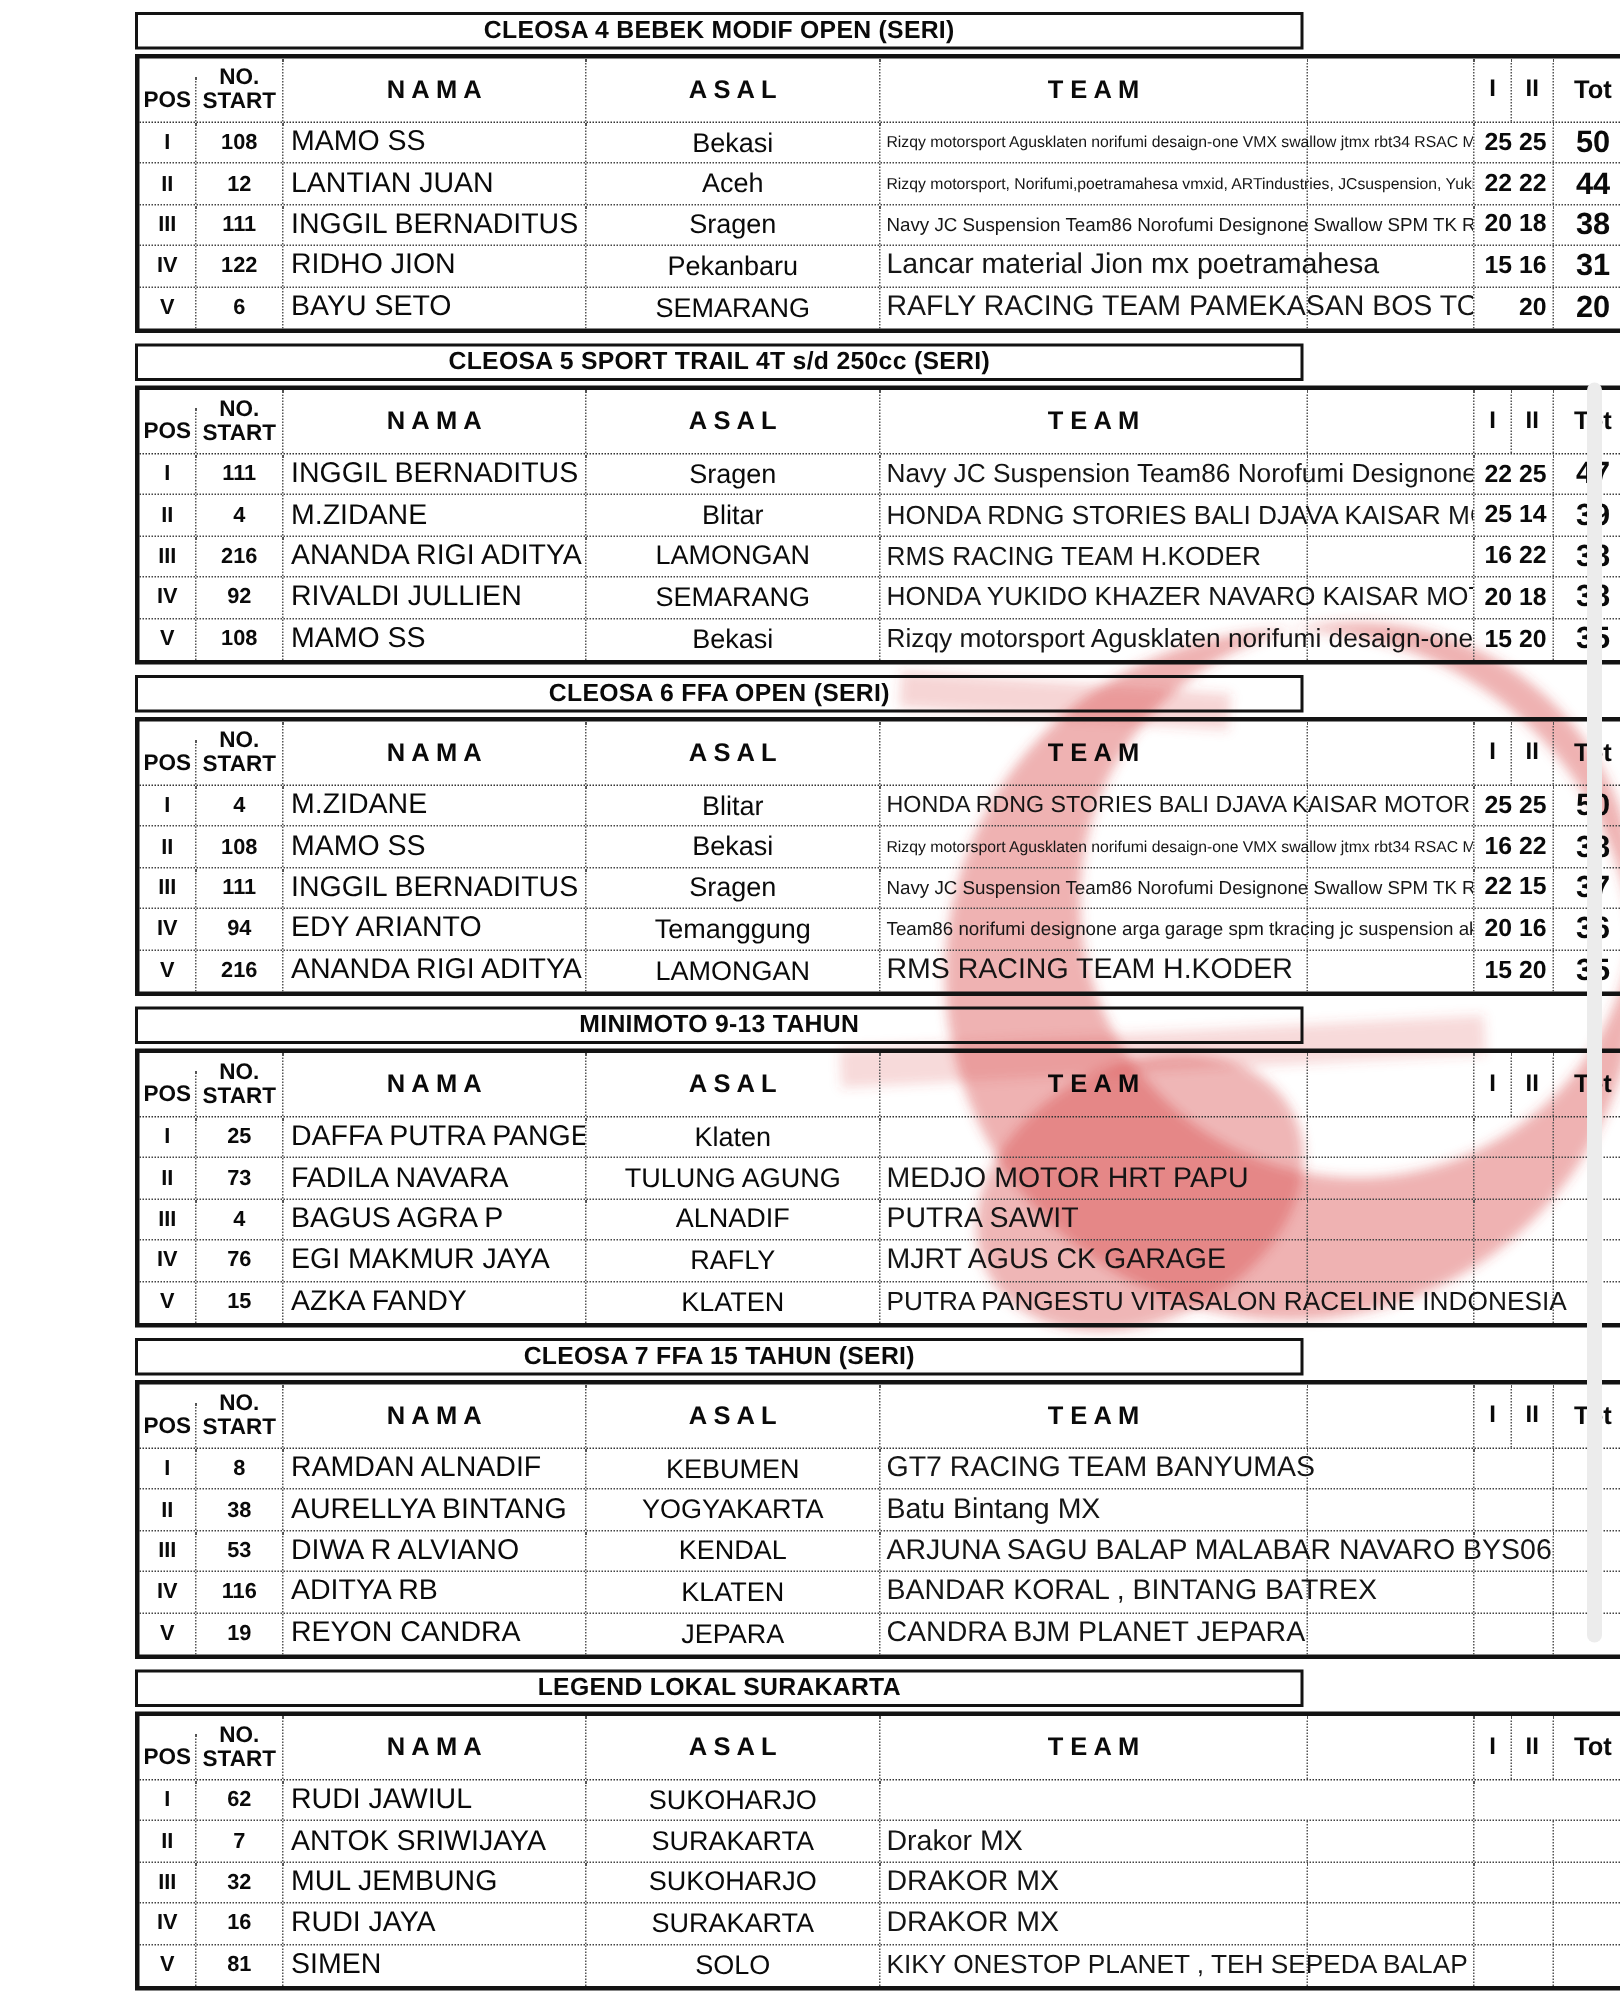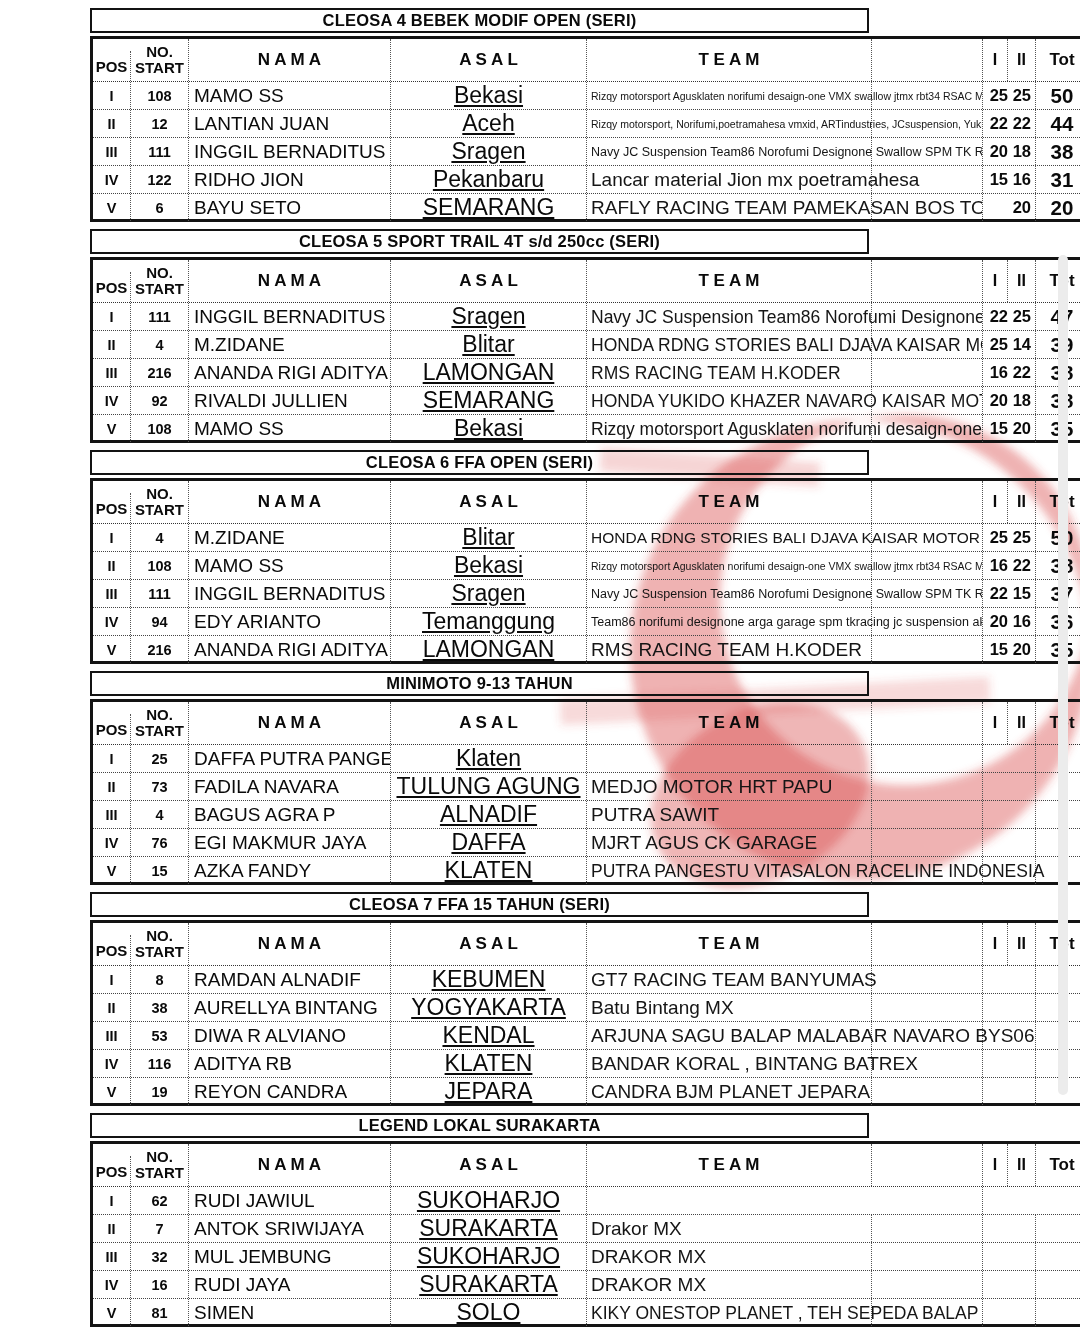--- a/index.html
+++ b/index.html
@@ -31,21 +31,21 @@
   .h-tot{font-size:17px;}
   .bdr{border-right:1px dotted #555;}
   .rows{display:grid;grid-template-rows:repeat(5,1fr);height:137px;}
   .drow{
     display:grid;grid-template-columns:38px 58px 202px 196px 396px 53px 52px;
   }
   .drow:not(:last-child){border-bottom:1px dotted #444;}
   .c{position:relative;display:flex;align-items:center;overflow:hidden;}
   .pos,.no{justify-content:center;font-weight:bold;font-size:14.5px;}
   .nama{padding-left:5px;font-size:19px;white-space:nowrap;}
-  .asal{justify-content:center;font-size:23px;white-space:nowrap;text-decoration:underline;}
+  .asal{justify-content:center;font-size:18px;white-space:nowrap;}
   .teamwrap{overflow:hidden;}
   .teamwrap.ovis{overflow:visible;}
   .xdiv{position:absolute;left:284px;top:0;bottom:0;border-left:1px dotted #555;z-index:0;}
   .team-text{position:absolute;left:4px;top:50%;transform:translateY(-50%);
     white-space:nowrap;z-index:1;color:#151515;}
   .sz-xs{font-size:10.5px;}
   .sz-s{font-size:12.5px;}
   .sz-m{font-size:15.5px;}
   .sz-md{font-size:17.5px;}
   .sz-lg{font-size:19px;}
@@ -430,21 +430,21 @@
       <div class="c scores bdr">
         <span class="s1"></span>
         <span class="s2"></span>
       </div>
       <div class="c tot"></div>
     </div>
             <div class="drow">
       <div class="c pos bdr">IV</div>
       <div class="c no bdr">76</div>
       <div class="c nama bdr">EGI MAKMUR JAYA</div>
-      <div class="c asal bdr">DAFFA</div>
+      <div class="c asal bdr">RAFLY</div>
       <div class="c teamwrap bdr ovis">
         <i class="xdiv"></i>
         <span class="team-text sz-lg">MJRT AGUS CK GARAGE</span>
       </div>
       <div class="c scores bdr">
         <span class="s1"></span>
         <span class="s2"></span>
       </div>
       <div class="c tot"></div>
     </div>

